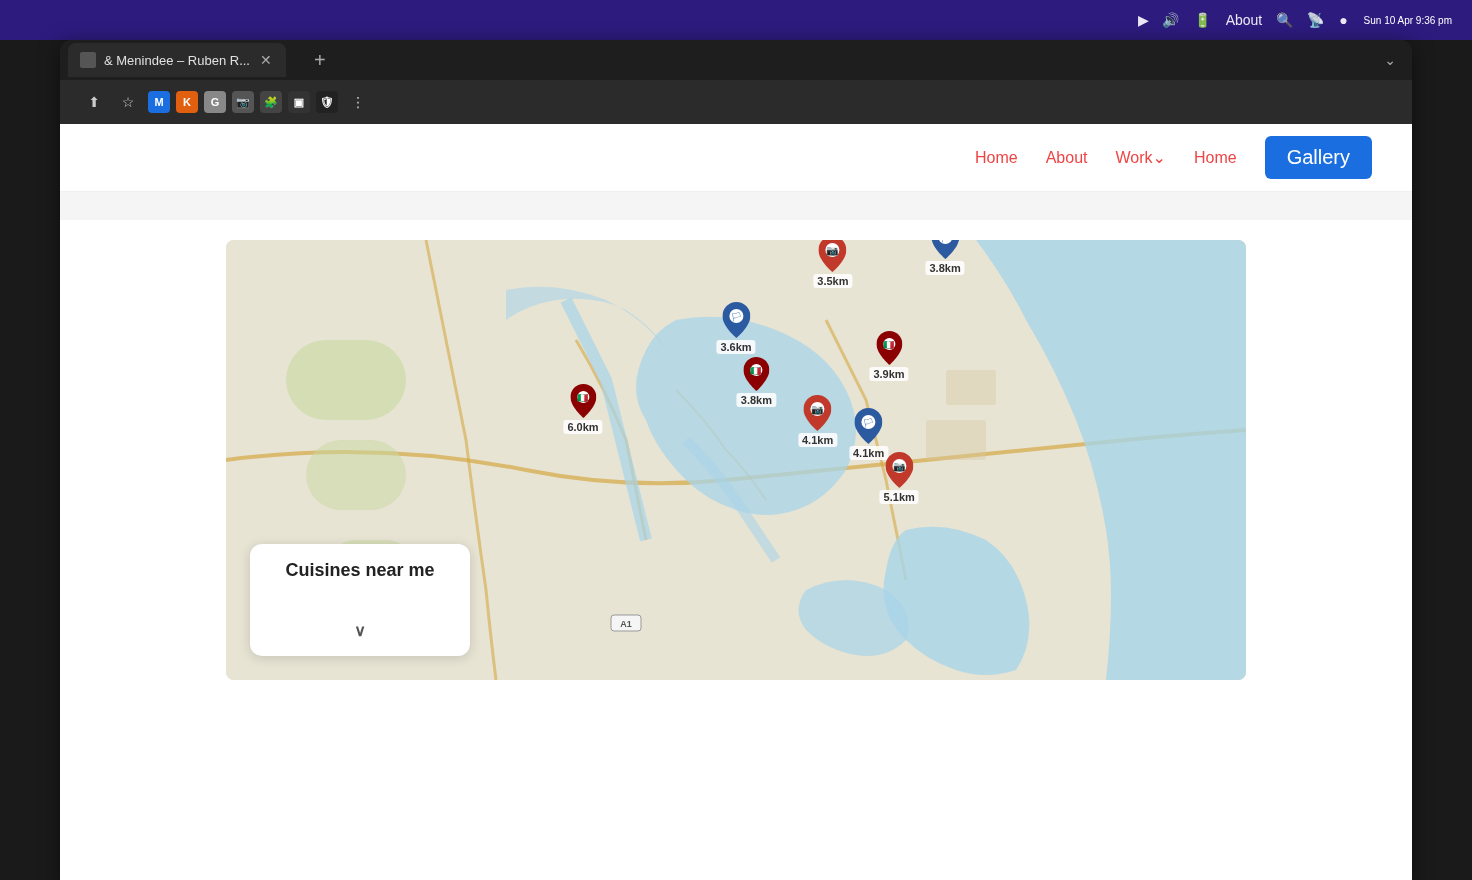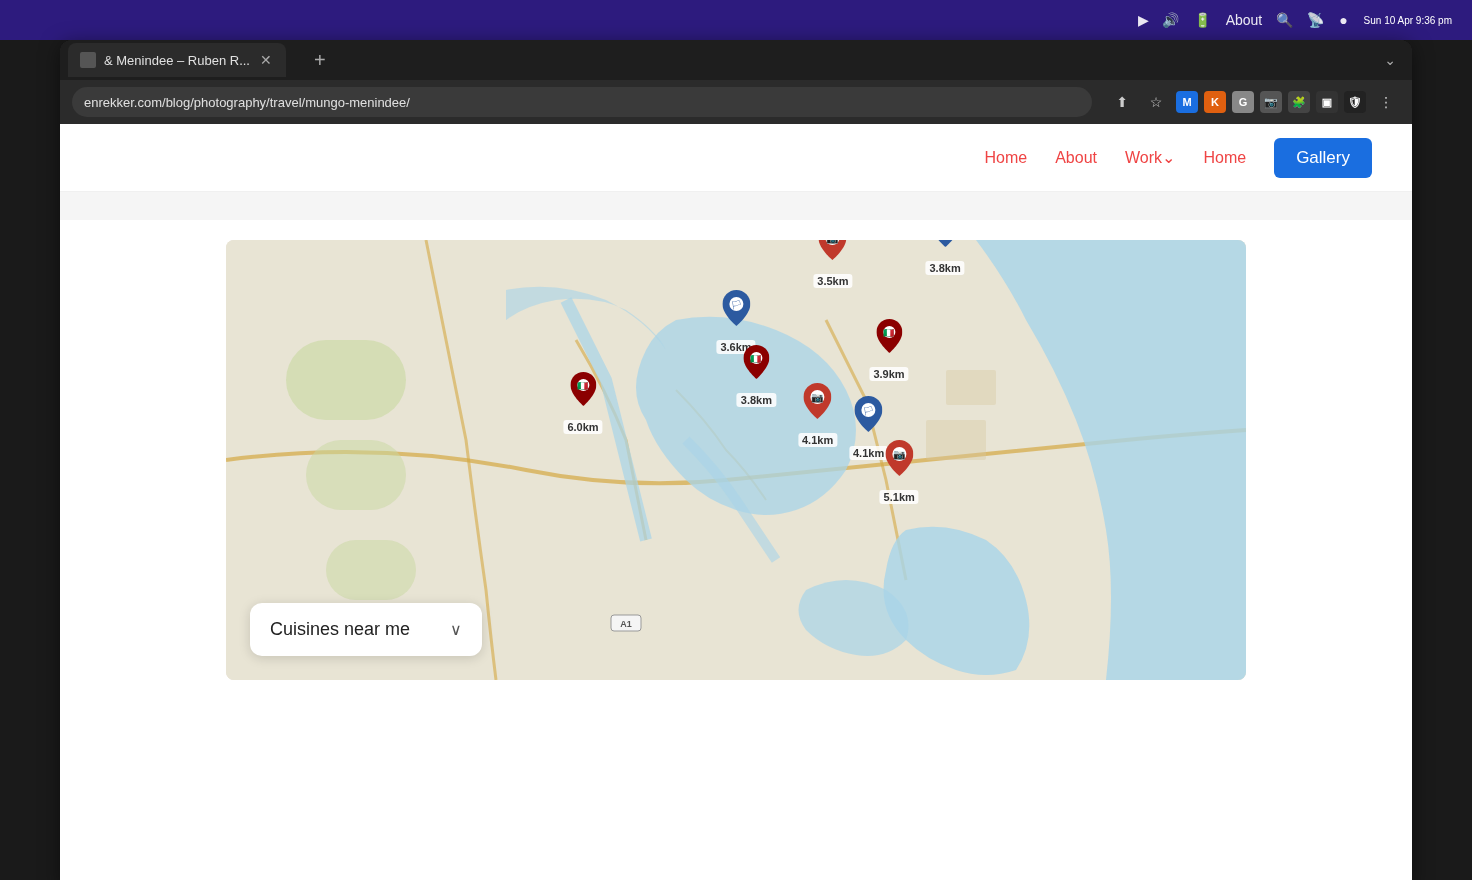--- a/index.html
+++ b/index.html
@@ -179,21 +179,21 @@
     .nav-work {
       display: flex;
       align-items: center;
       gap: 0;
     }
     .nav-gallery-btn {
       background: #1a6ee0;
       color: white;
       padding: 10px 22px;
       border-radius: 6px;
-      font-size: 17px;
+      font-size: 20px;
       font-weight: 500;
       cursor: pointer;
       border: none;
     }
 
     
     .map-section {
       padding: 20px 40px 40px;
     }
     .map-container {
@@ -221,41 +221,42 @@
       flex-direction: column;
       align-items: center;
     }
     .pin-label {
       font-size: 11px;
       font-weight: 600;
       color: #333;
       background: rgba(255,255,255,0.85);
       padding: 1px 4px;
       border-radius: 3px;
-      margin-top: 14px;
+      margin-top: 2px;
       white-space: nowrap;
     }
 
     
     .cuisines-dropdown {
       position: absolute;
       bottom: 24px;
       left: 24px;
       background: white;
       border-radius: 12px;
       padding: 16px 20px;
       display: flex;
       align-items: center;
       gap: 40px;
       box-shadow: 0 2px 12px rgba(0,0,0,0.15);
       font-size: 18px;
-      font-weight: 400;
+      font-weight: 700;
       color: #222;
       cursor: pointer;
       min-width: 220px;
+      flex-direction: column;
     }
     .cuisines-chevron {
       font-size: 16px;
       color: #555;
     }
 
     
     .sub-header {
       background: #f5f5f5;
       height: 28px;
@@ -283,23 +284,20 @@
     <div class="browser-tab">
       <div class="tab-favicon"></div>
       <span class="tab-title">&amp; Menindee – Ruben R...</span>
       <span class="tab-close">✕</span>
     </div>
     <span class="tab-new">+</span>
     <span class="tab-dropdown">⌄</span>
   </div>
 
   <div class="address-bar">
-    <div class="address-url">
-      <span>enrekker.com/blog/photography/travel/mungo-menindee/</span>
-    </div>
     <div class="browser-action-icons">
       <div class="browser-action-btn">⬆</div>
       <div class="browser-action-btn">☆</div>
 
       <div class="ext-icon" style="background:#1a6ee0;color:white;">M</div>
       <div class="ext-icon" style="background:#e06010;color:white;">K</div>
       <div class="ext-icon" style="background:#888;color:white;">G</div>
       <div class="ext-icon" style="background:#555;color:white;">📷</div>
       <div class="ext-icon" style="background:#444;color:white;">🧩</div>
       <div class="ext-icon" style="background:#333;color:white;">▣</div>

